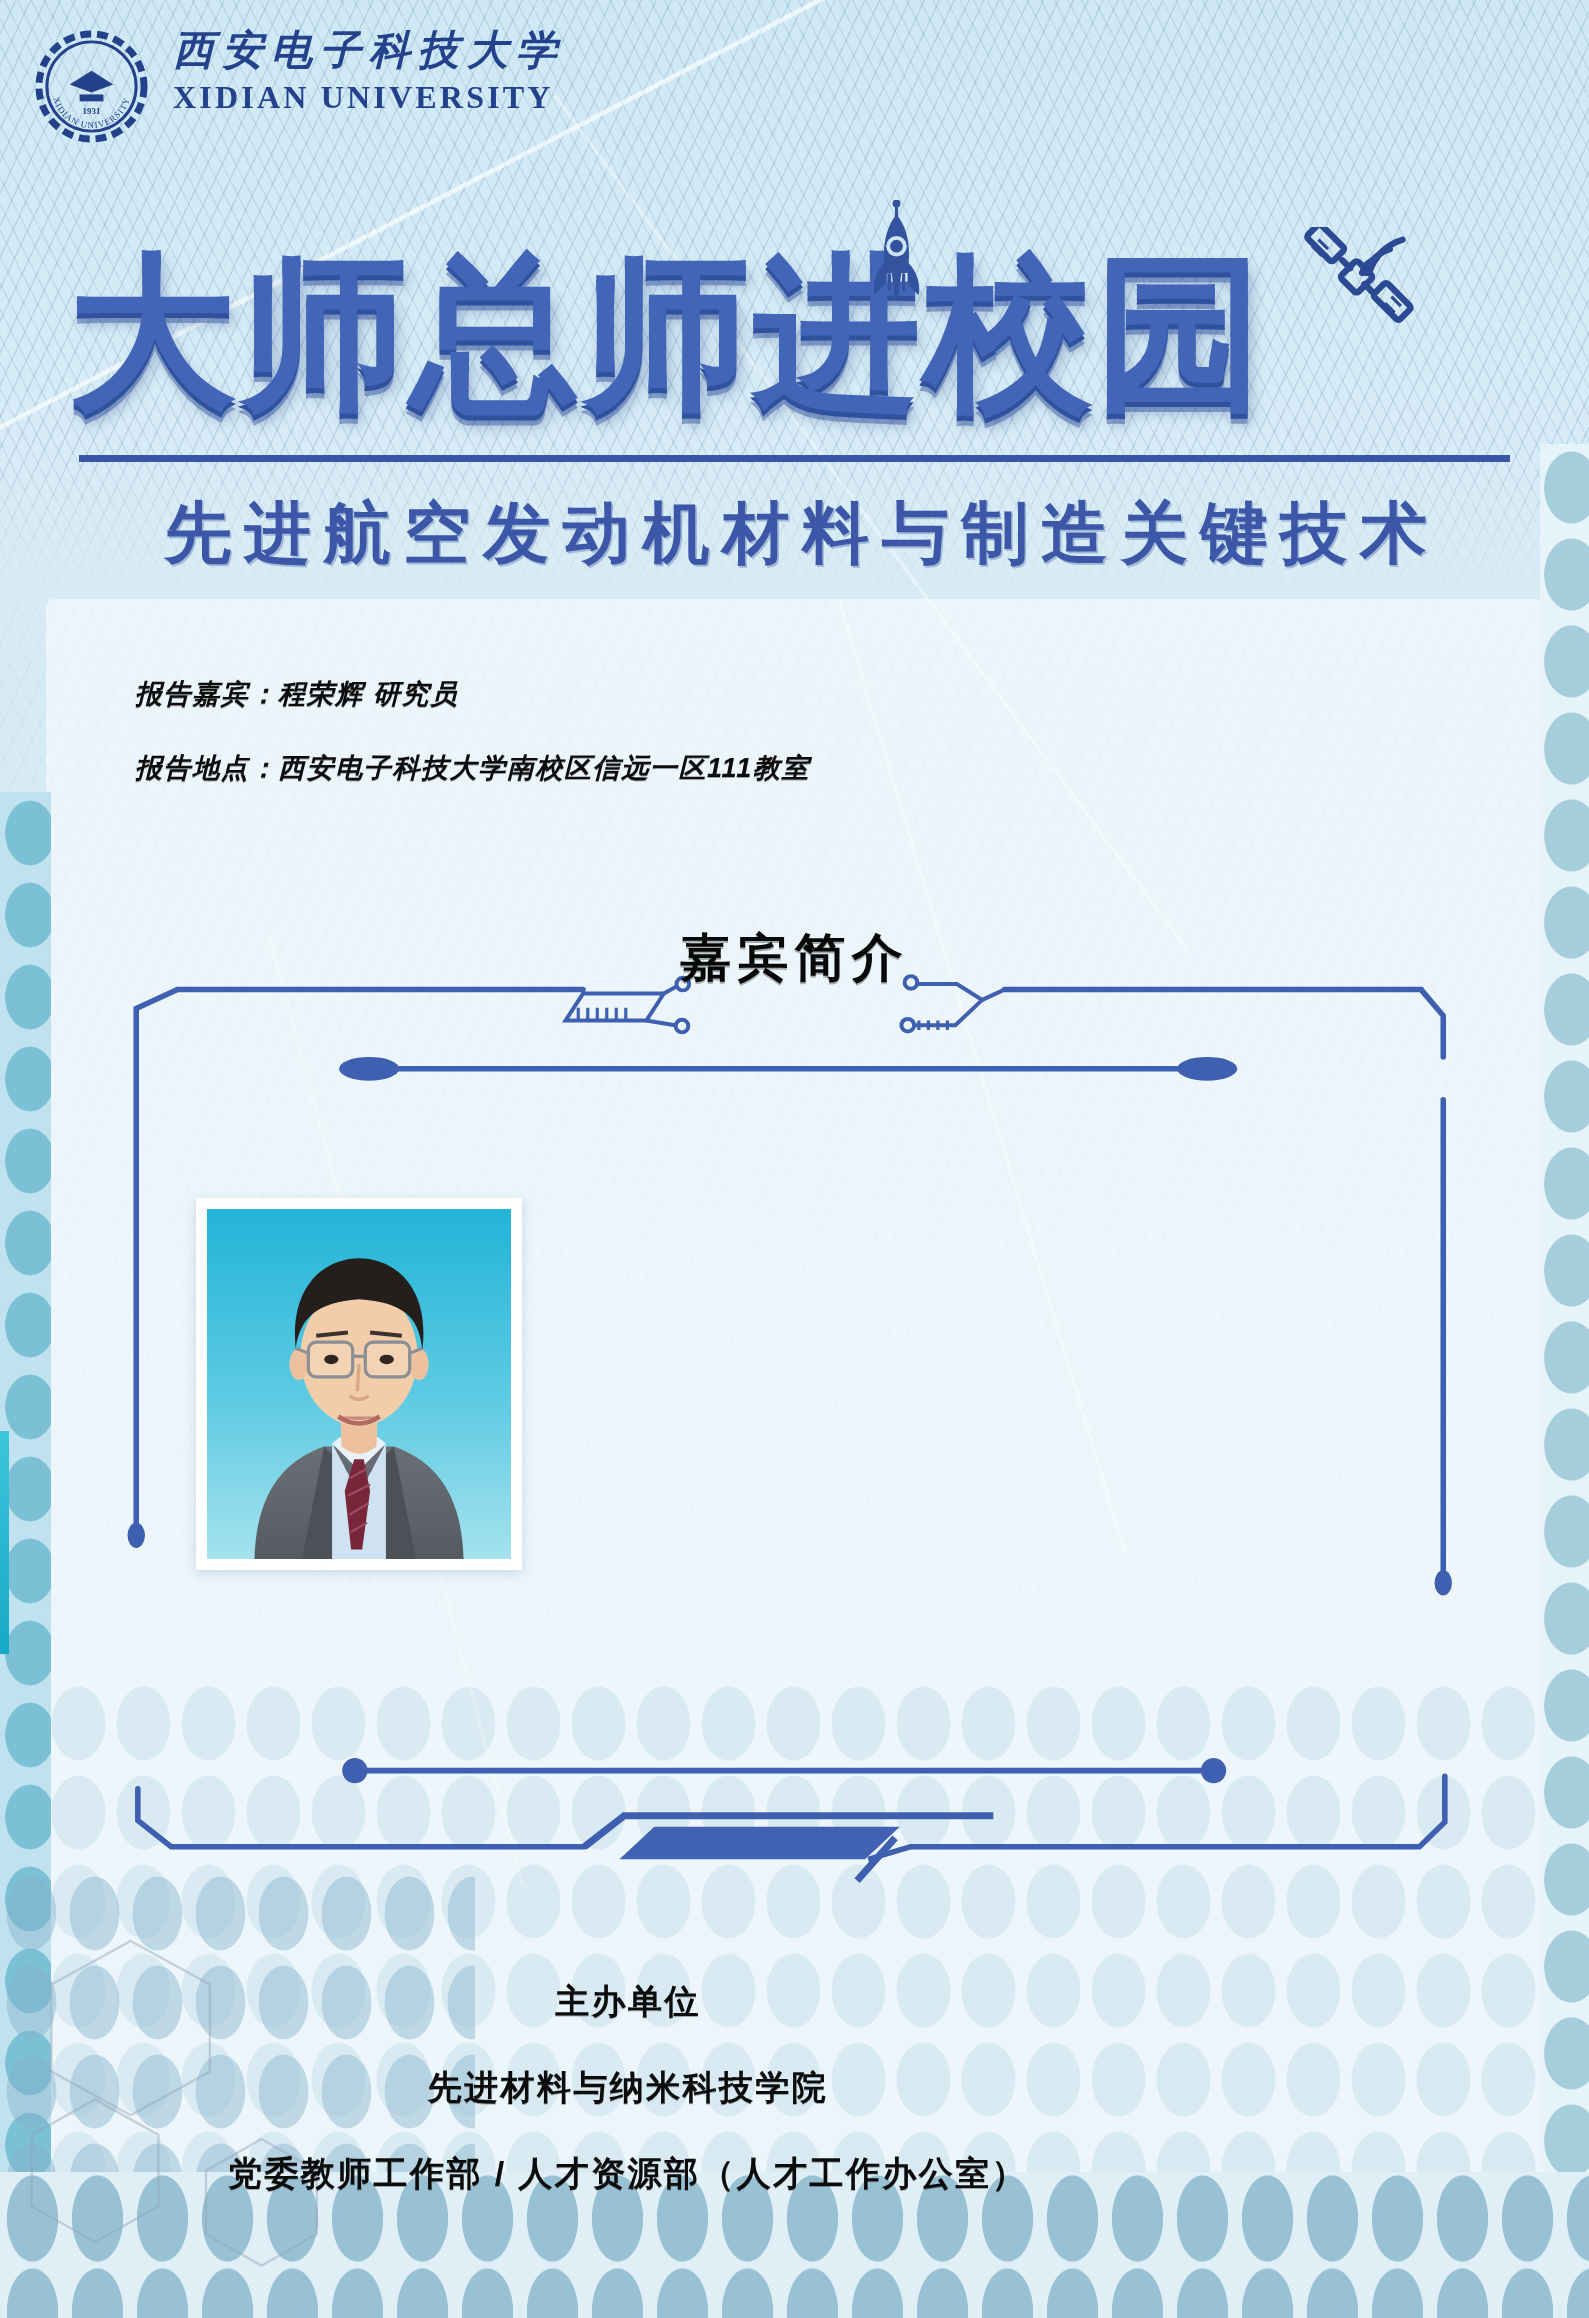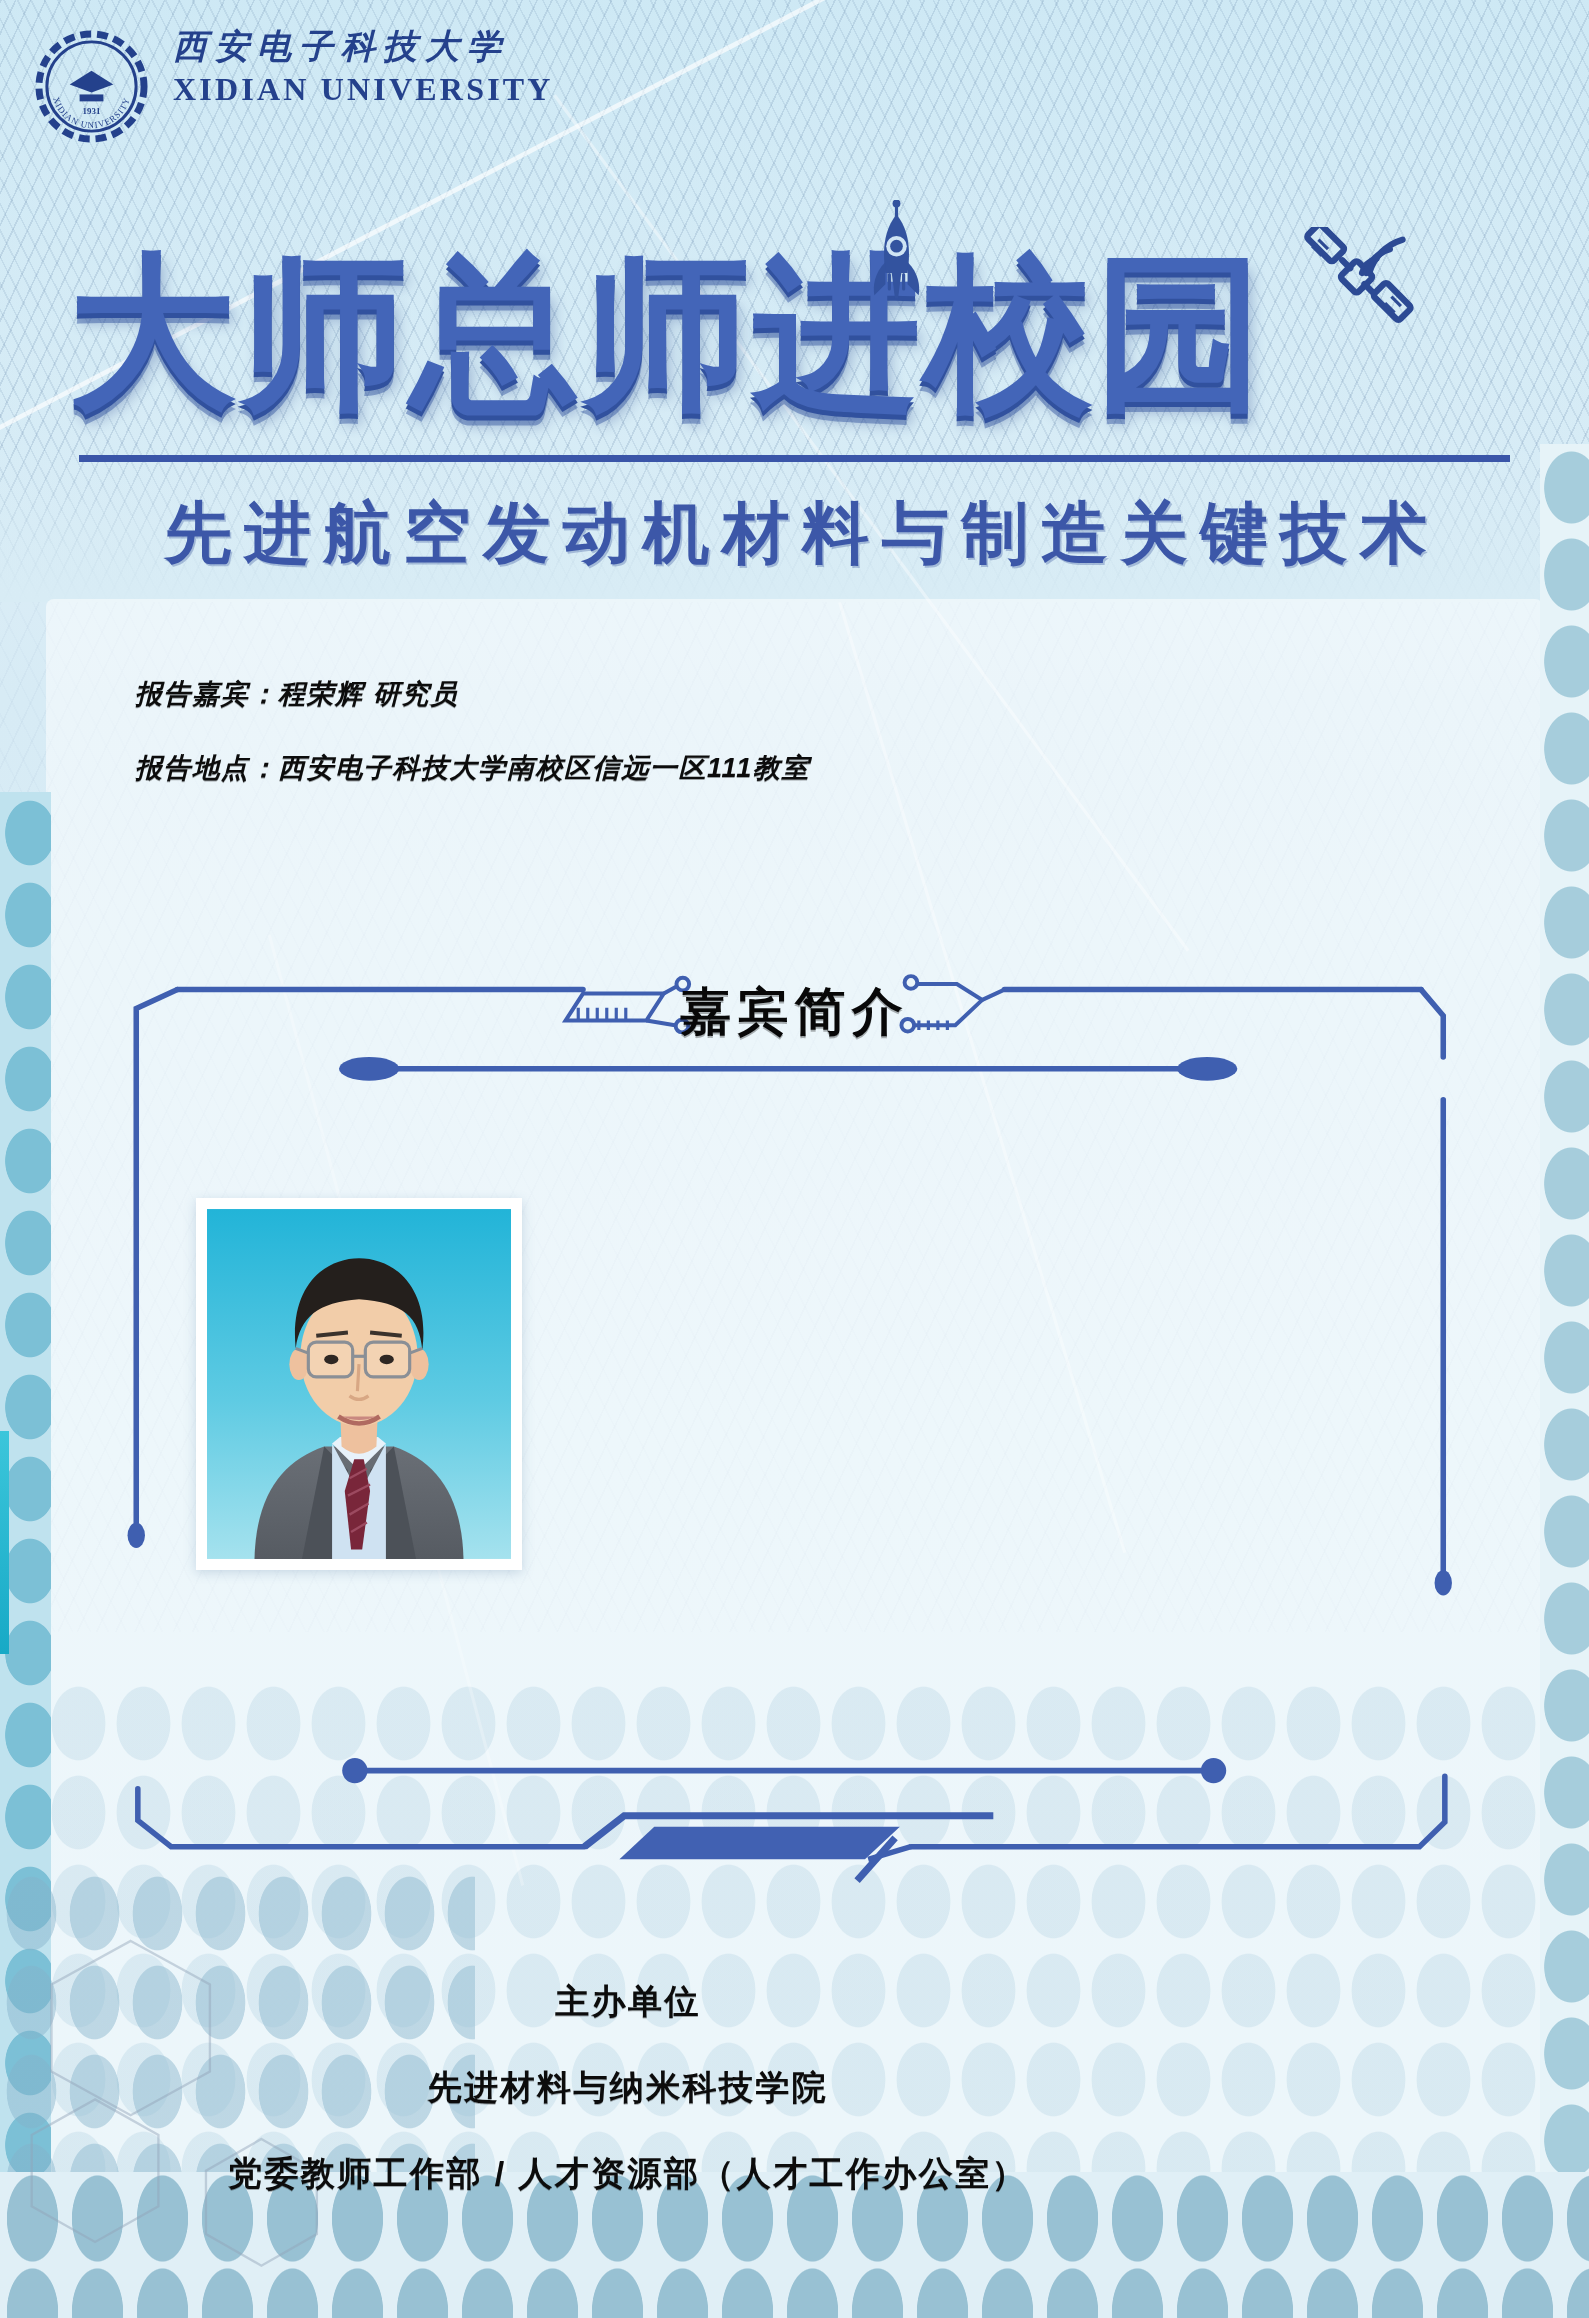--- a/index.html
+++ b/index.html
@@ -45,42 +45,42 @@
     background-image:radial-gradient(ellipse 42% 42% at 50% 50%, rgba(148,190,212,.22) 97%, rgba(148,190,212,0) 100%);
     background-size:65px 89px;}
   .panel{position:absolute;left:46px;top:599px;width:1497px;height:1578px;
     background:rgba(255,255,255,.50);border-radius:8px;}
   .teal-bar{position:absolute;left:0;top:1431px;width:8.7px;height:223px;
     background:linear-gradient(180deg,#3cc6db,#17a9c6);}
   .bg-svg{position:absolute;left:0;top:0;}
   
   .logo{position:absolute;left:32px;top:27px;display:flex;align-items:flex-start;}
   .logo-text{margin-left:22px;}
-  .logo-cn{font-size:34px;line-height:1.15;font-weight:800;font-style:italic;
+  .logo-cn{font-size:41px;line-height:1.15;font-weight:800;font-style:italic;
     color:#24418c;letter-spacing:8px;font-family:"Liberation Serif","DejaVu Serif",serif;}
   .logo-en{margin-top:4.8px;font-size:32px;font-weight:700;letter-spacing:3.2px;
     color:#24418c;font-family:"Liberation Serif","DejaVu Serif",serif;}
   
   .title{position:absolute;left:0;top:231px;width:1335px;text-align:center;
     font-size:168px;line-height:1.22;font-weight:900;letter-spacing:3.2px;
     color:#4365b8;
     text-shadow:0 4.8px 0 #31519e, 0 9.5px 0 rgba(49,81,158,.45), 4px 11px 12.7px rgba(40,70,140,.30);
     white-space:nowrap;}
   .rocket{position:absolute;left:868px;top:200px;}
   .satellite{position:absolute;left:1301px;top:227px;}
   .divider{position:absolute;left:79px;top:455px;width:1431px;height:7.1px;background:#3a55a8;}
   .subtitle{position:absolute;left:0;top:488px;width:1589px;text-align:center;
     font-size:67px;font-weight:900;letter-spacing:12.7px;color:#3c57a8;white-space:nowrap;
     text-shadow:1.6px 2.4px 0 rgba(44,74,148,.30);padding-left:15px;}
   
   .info{position:absolute;left:135px;top:657px;width:1188px;}
   .info-line{font-size:27px;font-weight:700;color:#0c0c0c;line-height:74px;letter-spacing:1.6px;
     text-shadow:0 0.8px 0 rgba(0,0,0,.35);white-space:nowrap;font-style:italic;}
   
-  .section-heading{position:absolute;left:0;top:978px;width:1589px;text-align:center;
+  .section-heading{position:absolute;left:0;top:924px;width:1589px;text-align:center;
     font-size:51px;font-weight:900;letter-spacing:6.3px;color:#080808;
     text-shadow:0 1.6px 0 rgba(0,0,0,.3);}
   .frame-svg{position:absolute;left:0;top:0;}
   .photo-frame{position:absolute;left:196px;top:1198px;width:326px;height:372px;background:#ffffff;
     box-shadow:0 3.2px 11px rgba(80,120,160,.25);}
   .photo-frame svg{position:absolute;left:11px;top:11px;}
   .bio{position:absolute;left:523px;top:1139px;width:909px;
     font-size:36px;line-height:58px;font-weight:700;color:#0b0b0b;
     text-align:justify;text-indent:2em;text-shadow:0 0.8px 0 rgba(0,0,0,.3);}
   

